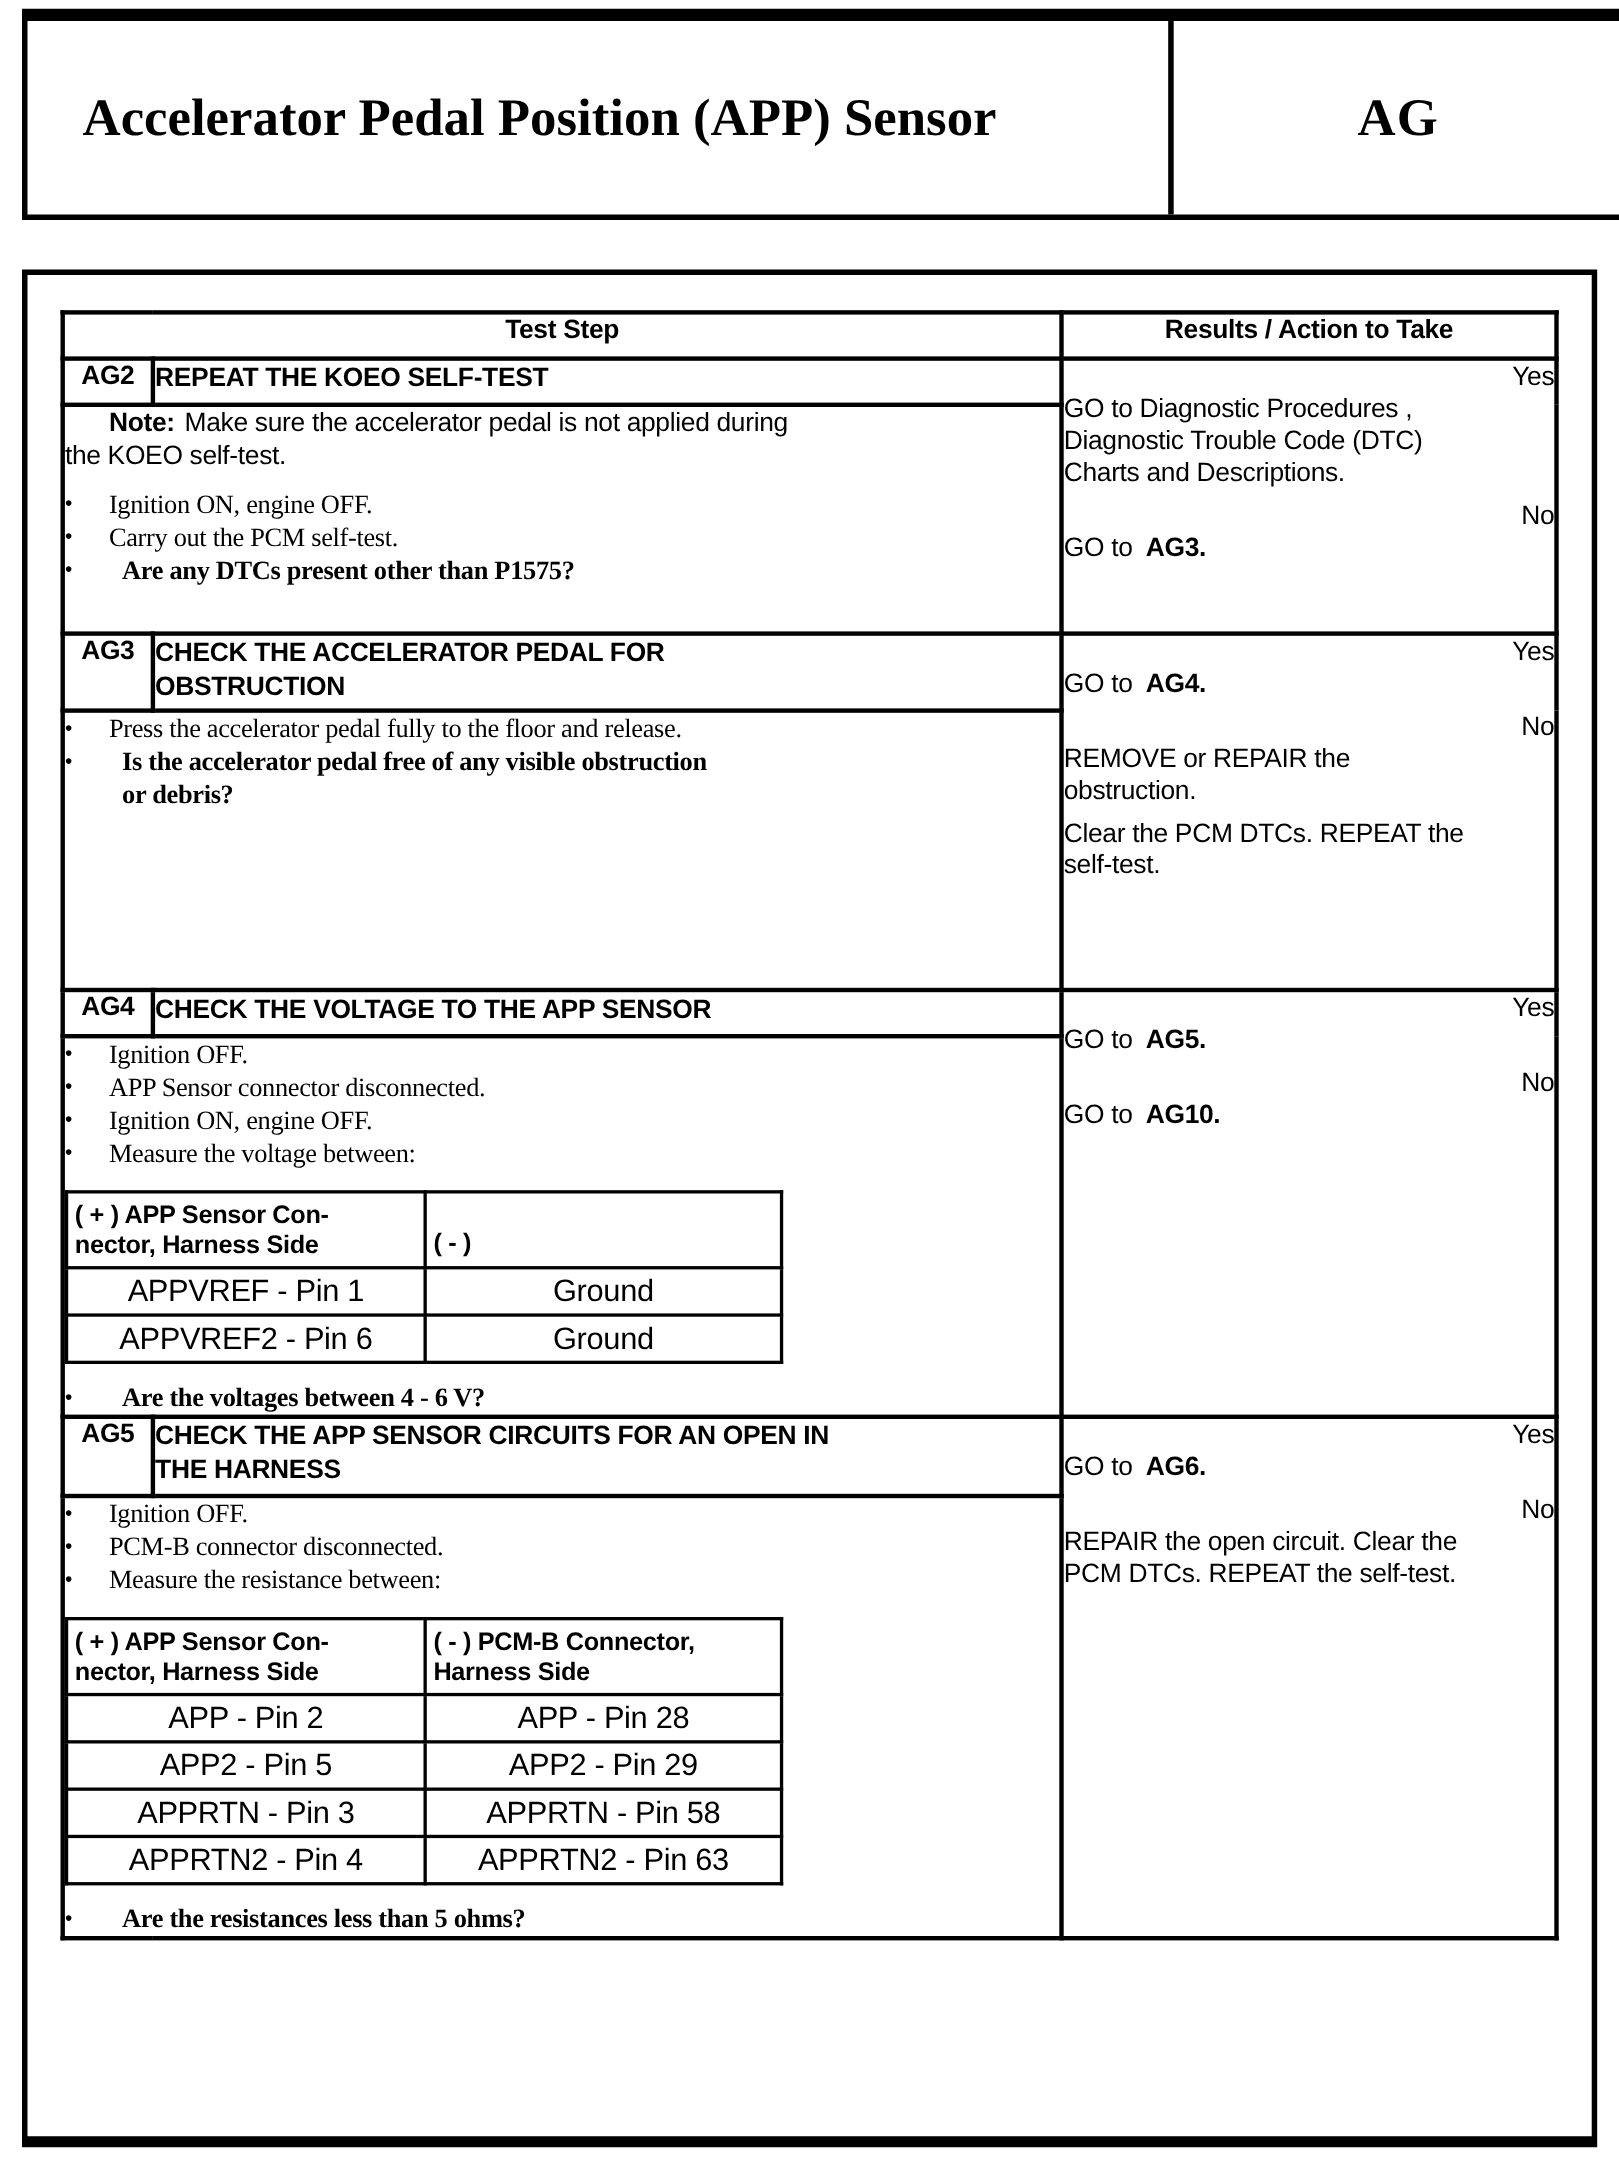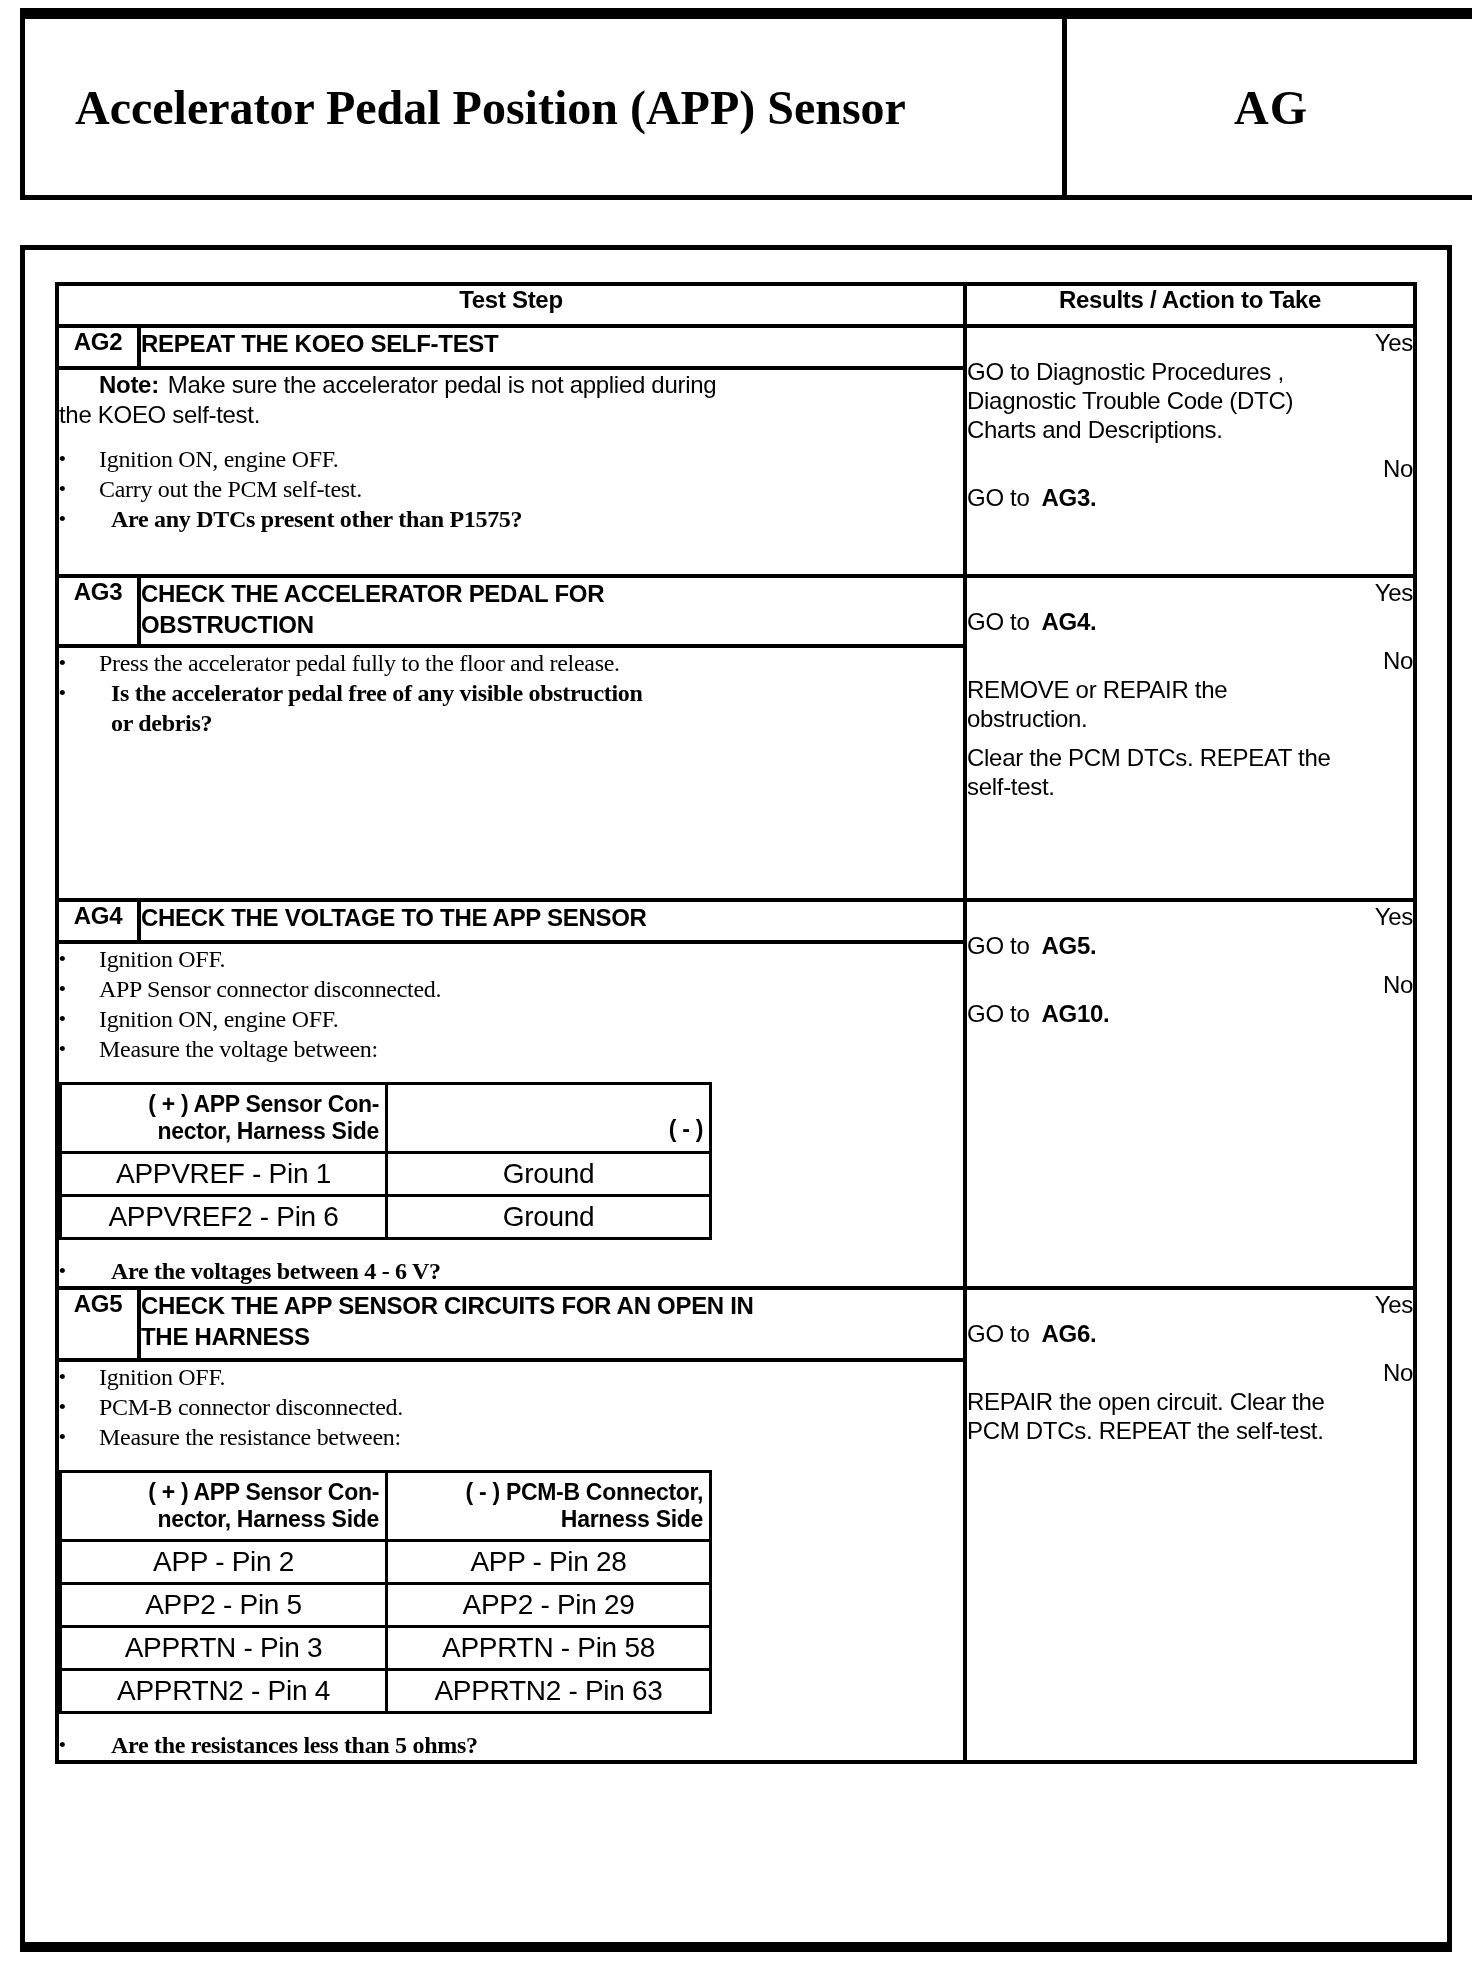--- a/index.html
+++ b/index.html
@@ -126,21 +126,21 @@
     table-layout:fixed;
     width:650px;
     margin:18px 0 0 0;
   }
   table.pin-table th, table.pin-table td{
     border:3px solid #000;
     font-size:23px;
   }
   table.pin-table th{
     font-weight:bold;
-    text-align:right;
+    text-align:left;
     white-space:pre-line;
     line-height:27px;
     padding:6px 6px;
     vertical-align:middle;
   }
   table.pin-table th.minus-single{vertical-align:bottom; padding-bottom:8px;}
   table.pin-table td{
     font-size:28px;
     text-align:center;
     padding:5px 10px;

